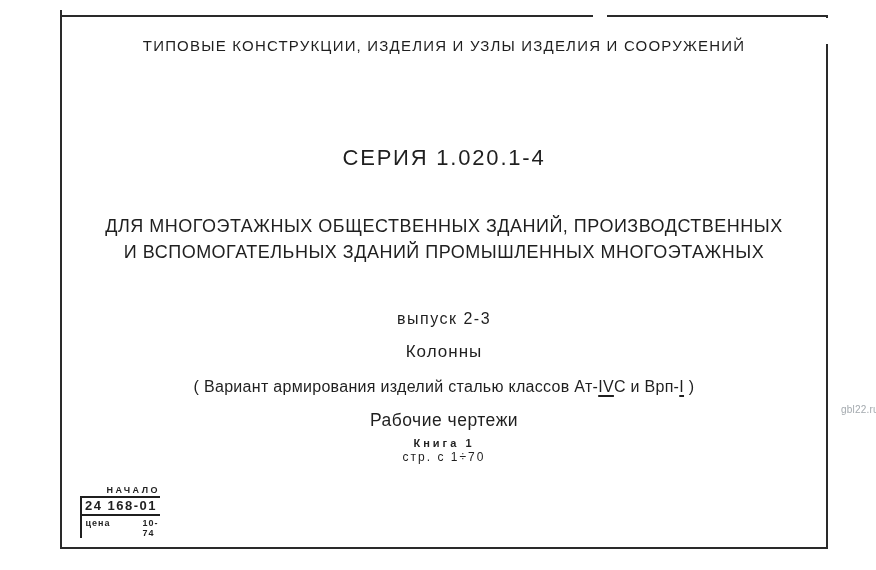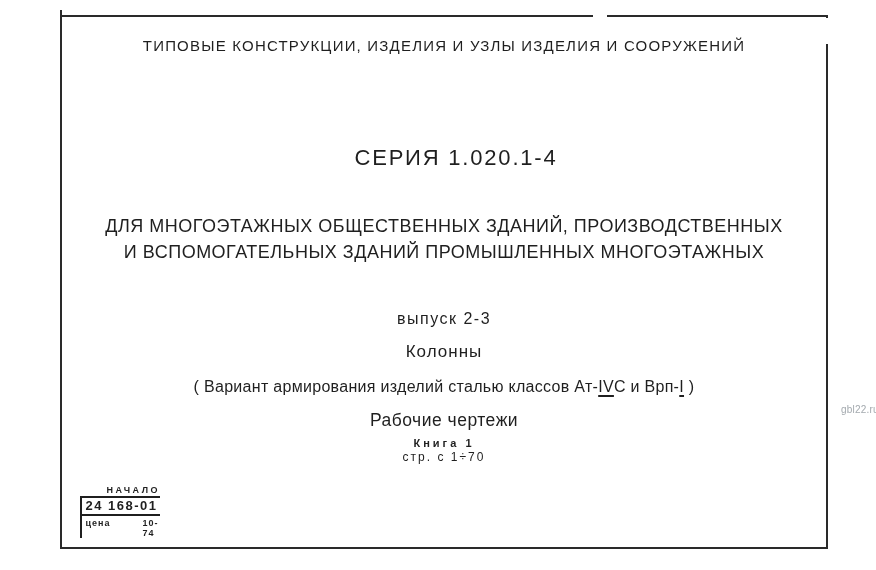--- a/index.html
+++ b/index.html
@@ -48,21 +48,20 @@
   }
   .header-line {
     top: 37px;
     font-size: 15px;
     letter-spacing: 1.2px;
   }
   .series-title {
     top: 145px;
     font-size: 22px;
     letter-spacing: 1.8px;
-    padding-left: 12px;
   }
   .main-title {
     position: absolute;
     left: 62px;
     top: 213px;
     width: 764px;
     text-align: center;
     font-size: 18px;
     line-height: 26px;
     letter-spacing: 0.5px;
@@ -123,21 +122,20 @@
     border-top: 2px solid var(--ink, #1f1f1f);
     border-left: 2px solid var(--ink, #1f1f1f);
     width: 78px;
   }
   .stamp-code {
     font-size: 13px;
     letter-spacing: 1.5px;
     border-bottom: 2px solid var(--ink, #1f1f1f);
     padding: 0 2px 1px 3px;
     white-space: nowrap;
-    text-align: center;
   }
   .stamp-price {
     font-size: 9px;
     letter-spacing: 1px;
     padding: 2px 4px 0 6px;
     display: flex;
     justify-content: center;
     gap: 32px;
   }
 

